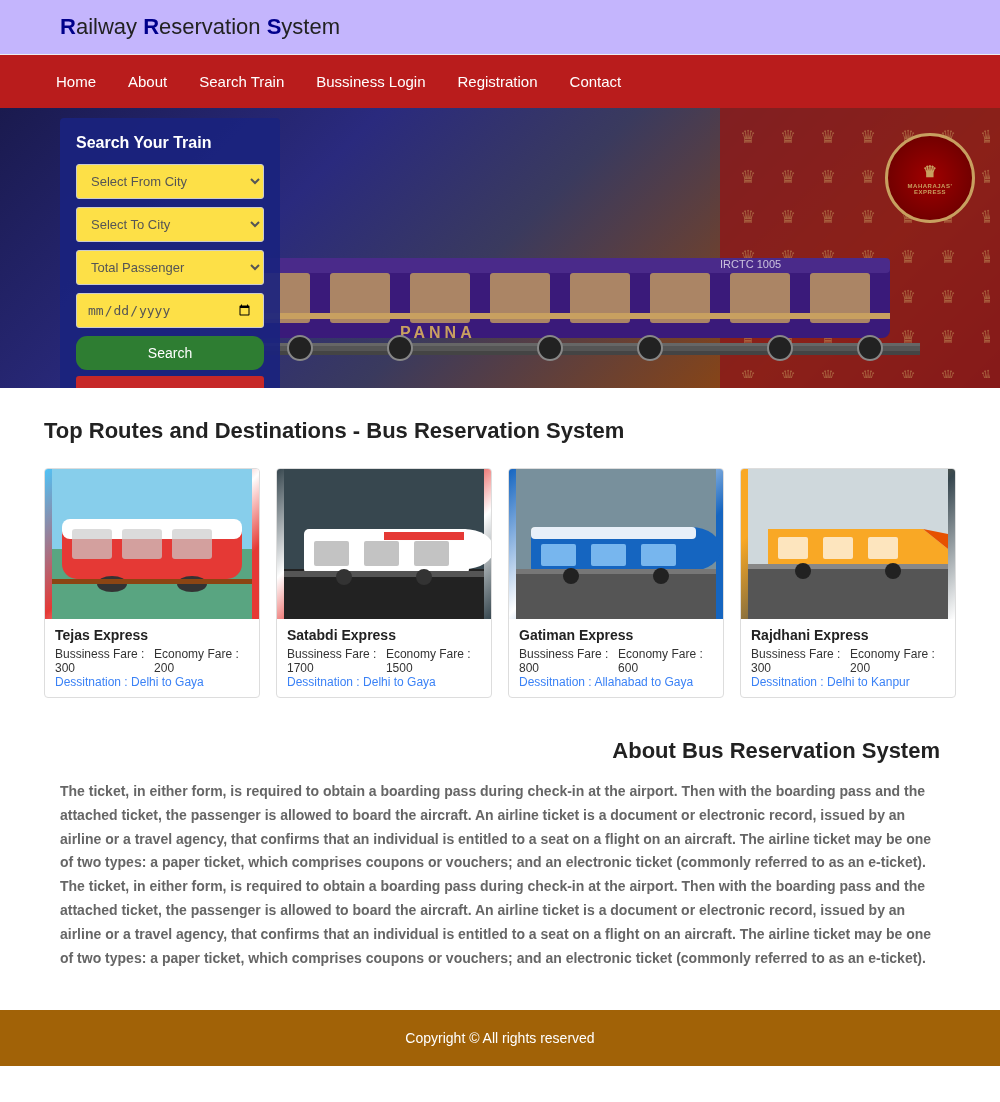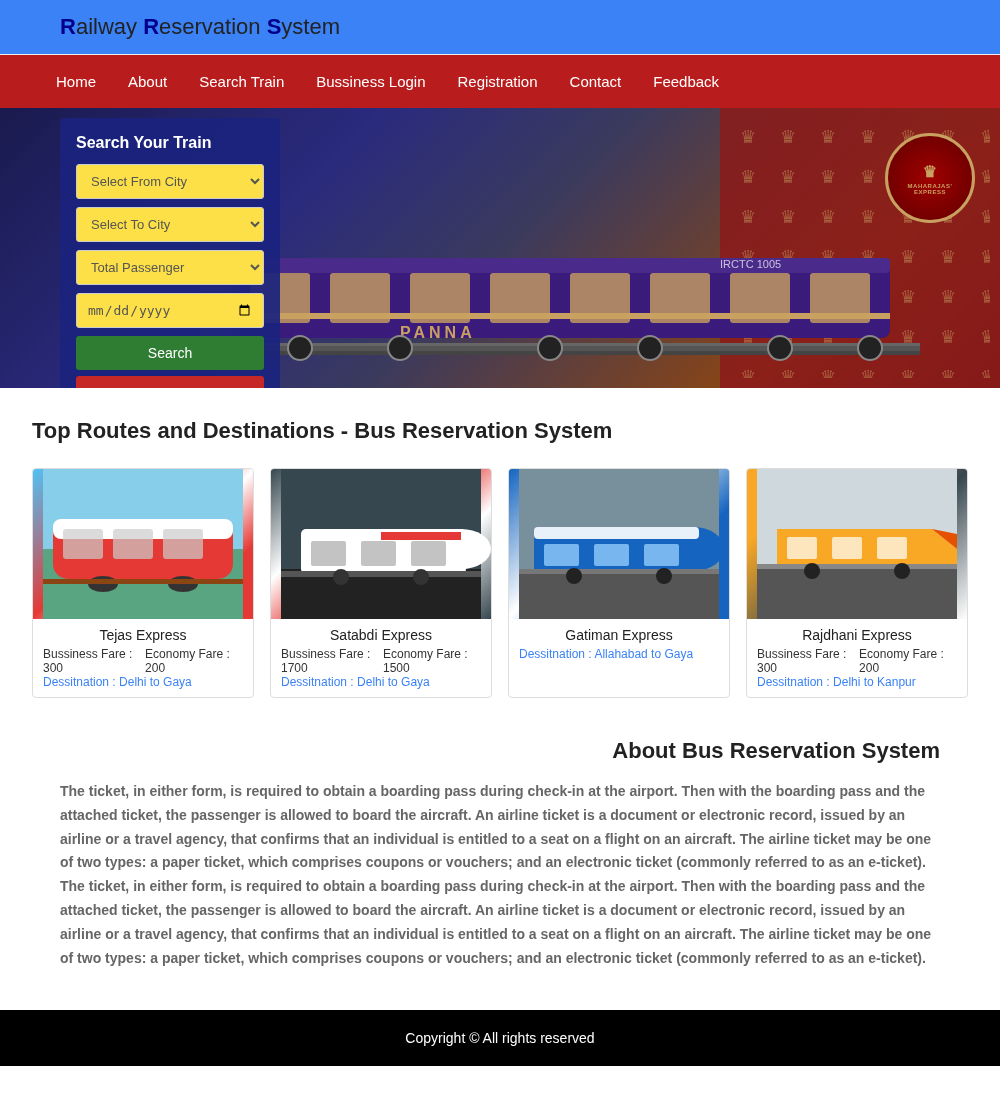--- a/index.html
+++ b/index.html
@@ -1,21 +1,21 @@
 <!DOCTYPE html>
 <html><head>
   <meta charset="utf-8">
   <style>
     * { box-sizing: border-box; margin: 0; padding: 0; }
     body { font-family: Arial, sans-serif; background: #fff; width: 1000px; }
 
     
     .site-header {
       padding: 14px 60px;
-      background: #3b82f6;
+      background: #c4b5fd;
       border-bottom: 1px solid #eee;
     }
     .site-title {
       font-size: 22px;
       color: #222;
       font-weight: normal;
     }
     .site-title span.bold-letter {
       font-weight: bold;
       color: #00008B;
@@ -90,39 +90,39 @@
       font-size: 13px;
       color: #555;
       appearance: auto;
     }
     .btn-search {
       width: 100%;
       padding: 9px;
       background: #2e7d32;
       color: #fff;
       border: none;
-      border-radius: 3px;
+      border-radius: 11px;
       font-size: 14px;
       cursor: pointer;
       margin-bottom: 6px;
     }
     .btn-reset {
       width: 100%;
       padding: 9px;
       background: #c62828;
       color: #fff;
       border: none;
       border-radius: 3px;
       font-size: 14px;
       cursor: pointer;
     }
 
     
     .routes-section {
-      padding: 30px 32px;
+      padding: 30px 44px;
     }
     .routes-section h2 {
       font-size: 22px;
       color: #222;
       margin-bottom: 24px;
     }
     .trains-grid {
       display: flex;
       gap: 16px;
     }
@@ -144,24 +144,23 @@
       background: linear-gradient(135deg, #1565c0 0%, #fff 40%, #1565c0 70%);
     }
     .img-rajdhani {
       background: linear-gradient(135deg, #f9a825 20%, #37474f 60%, #fff 100%);
     }
     .train-card-body {
       padding: 8px 10px;
     }
     .train-name {
       font-size: 14px;
-      font-weight: normal;
+      font-weight: bold;
       color: #222;
       margin-bottom: 4px;
-      text-align: center;
     }
     .fare-row {
       display: flex;
       justify-content: space-between;
       font-size: 12px;
       color: #333;
     }
     .destination {
       font-size: 12px;
       color: #3b82f6;
@@ -186,21 +185,21 @@
     }
     .about-section p {
       font-size: 14px;
       color: #666;
       line-height: 1.7;
       font-weight: bold;
     }
 
     
     footer {
-      background: #000000;
+      background: #a16207;
       color: #fff;
       text-align: center;
       padding: 20px;
       font-size: 14px;
     }
   </style>
 </head>
 <body>
 
 <header class="site-header">
@@ -209,21 +208,20 @@
   </div>
 </header>
 
 <nav>
   <a href="#">Home</a>
   <a href="#">About</a>
   <a href="#">Search Train</a>
   <a href="#">Bussiness Login</a>
   <a href="#">Registration</a>
   <a href="#">Contact</a>
-  <a href="#">Feedback</a>
 </nav>
 
 <section class="hero">
 
   <div style="position:absolute;right:0;top:0;width:280px;height:280px;background:#8B1a1a;opacity:0.85;"></div>
 
   <div style="position:absolute;right:10px;top:10px;width:260px;height:260px;opacity:0.5;">
     <svg width="260" height="260" xmlns="http://www.w3.org/2000/svg">
       <defs>
         <pattern id="crowns" x="0" y="0" width="40" height="40" patternUnits="userSpaceOnUse">
@@ -362,20 +360,24 @@
           <rect x="25" y="75" width="35" height="22" rx="2" fill="#90caf9" opacity="0.8"></rect>
           <rect x="75" y="75" width="35" height="22" rx="2" fill="#90caf9" opacity="0.8"></rect>
           <rect x="125" y="75" width="35" height="22" rx="2" fill="#90caf9" opacity="0.8"></rect>
           <rect x="0" y="100" width="200" height="5" fill="#777"></rect>
           <circle cx="55" cy="107" r="8" fill="#222"></circle>
           <circle cx="145" cy="107" r="8" fill="#222"></circle>
         </svg>
       </div>
       <div class="train-card-body">
         <div class="train-name">Gatiman Express</div>
+        <div class="fare-row">
+          <span>Bussiness Fare : <span>800</span></span>
+          <span>Economy Fare : <span>600</span></span>
+        </div>
         <div class="destination">Dessitnation : <span>Allahabad to Gaya</span></div>
       </div>
     </div>
 
     <div class="train-card">
       <div class="train-svg-container img-rajdhani">
         <svg width="100%" height="150" xmlns="http://www.w3.org/2000/svg" viewBox="0 0 200 150">
           <rect width="200" height="150" fill="#cfd8dc"></rect>
           <rect x="0" y="95" width="200" height="55" fill="#555"></rect>
 

